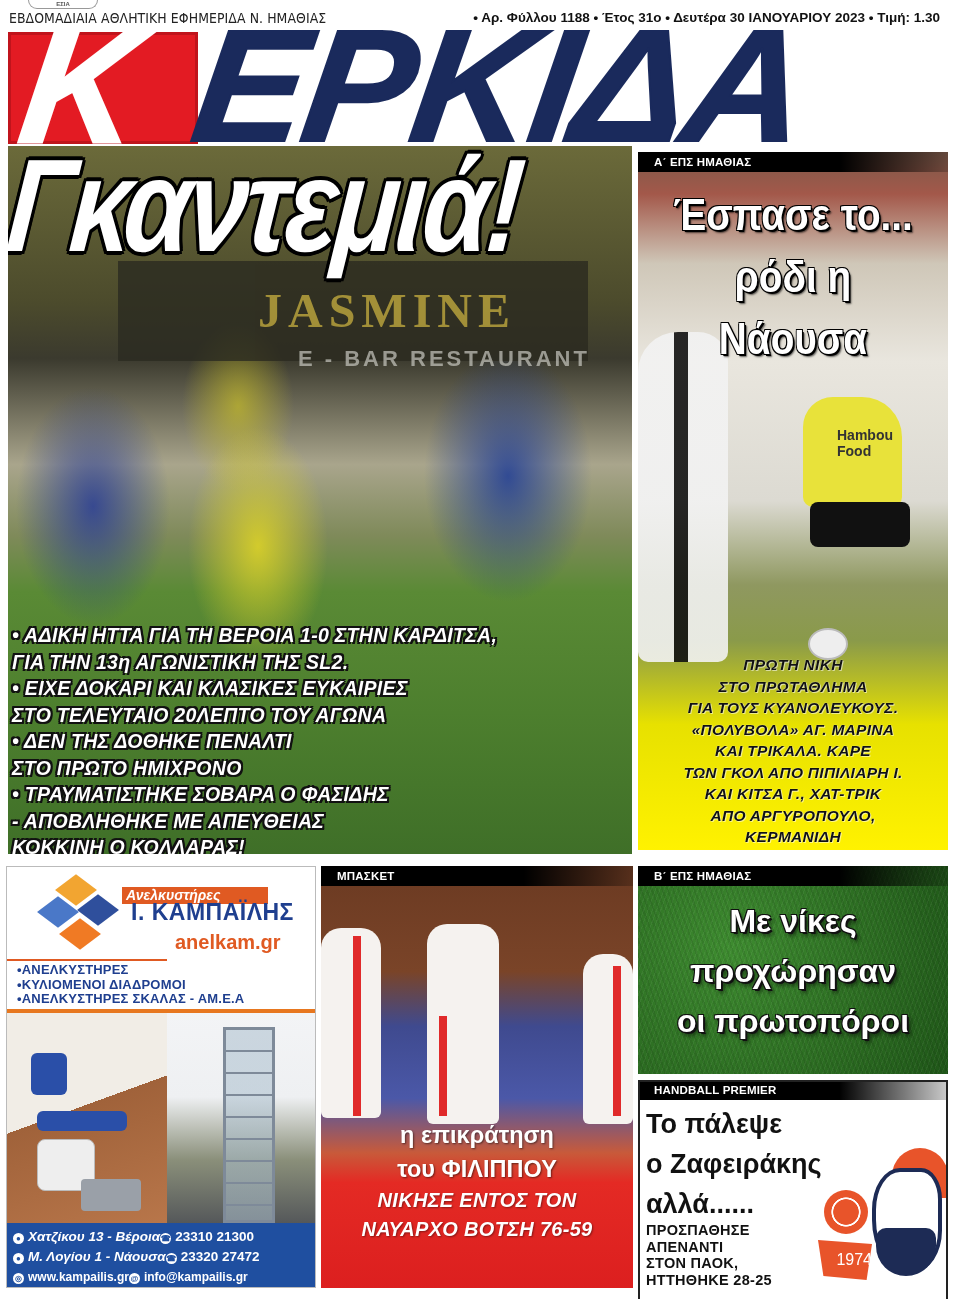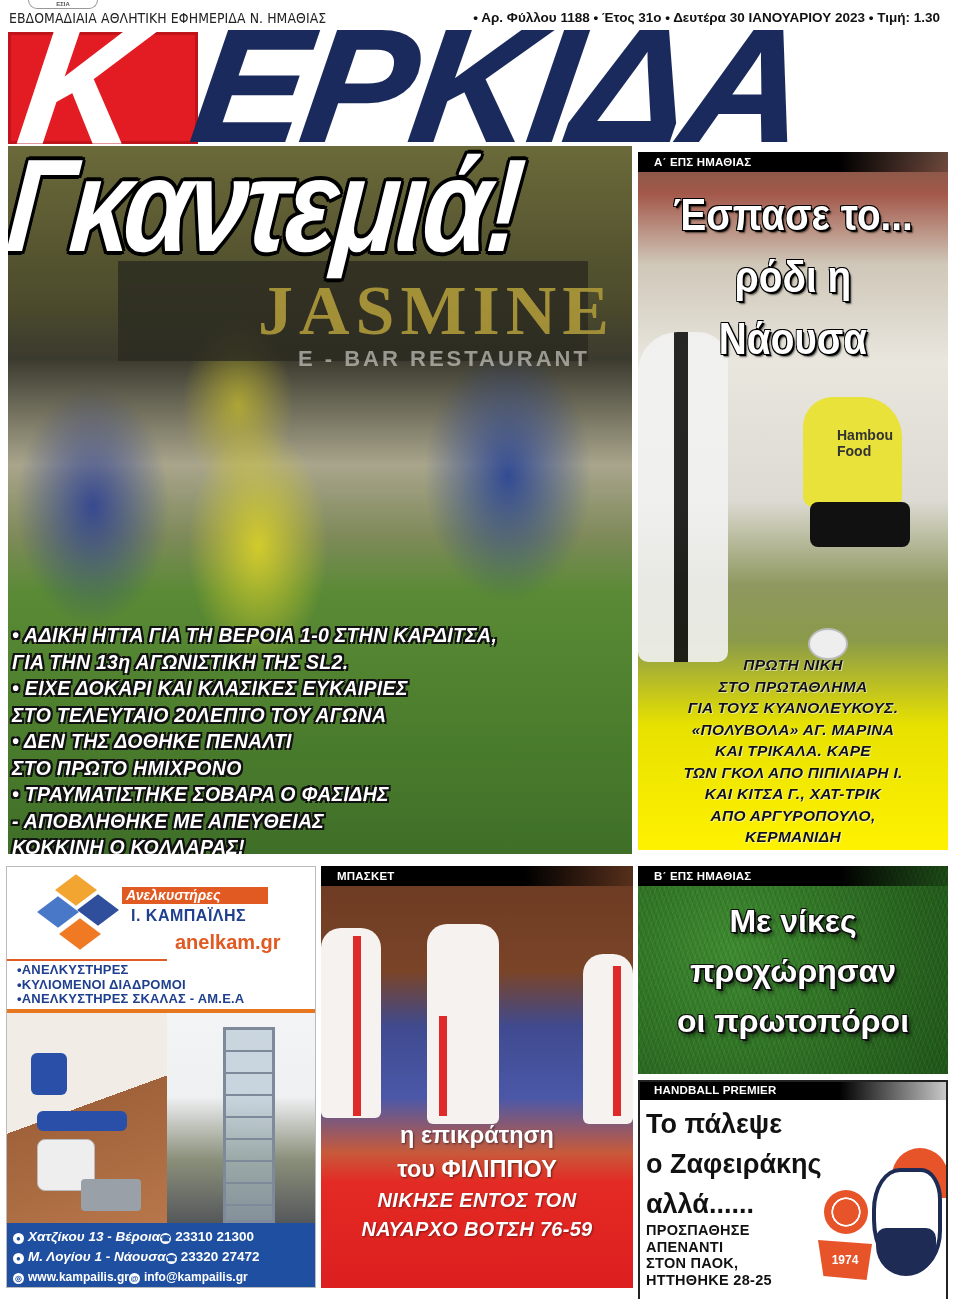--- a/index.html
+++ b/index.html
@@ -19,21 +19,21 @@
   .mast-rest { position: absolute; left: 196px; top: -22px; font-size: 160px; font-weight: 900; font-style: italic; color: #1a2a5c; font-family: "Liberation Sans", sans-serif; line-height: 1; letter-spacing: -2px; transform: skewX(-8deg) scaleX(1.04); transform-origin: left; -webkit-text-stroke: 2px #1a2a5c; }
 
   
   .main-story { position: absolute; left: 8px; top: 146px; width: 624px; height: 708px; overflow: hidden;
     background:
       radial-gradient(ellipse 120px 180px at 500px 330px, rgba(30,60,150,0.85), transparent 70%),
       radial-gradient(ellipse 110px 170px at 85px 360px, rgba(40,60,150,0.85), transparent 70%),
       radial-gradient(ellipse 100px 170px at 250px 400px, rgba(220,210,40,0.9), transparent 70%),
       radial-gradient(ellipse 80px 120px at 230px 260px, rgba(200,190,40,0.7), transparent 70%),
       linear-gradient(to bottom, #6b6a3a 0%, #4c4b2c 22%, #3b3a2e 30%, #a9a58c 45%, #7f8a5a 55%, #5a8a35 63%, #4d7f2e 80%, #3f6f28 100%); }
-  .jasmine { position: absolute; left: 110px; top: 115px; width: 470px; height: 100px; background: #2b2a20; color: #b9a23b; font-family: "Liberation Serif", serif; font-size: 70px; font-weight: bold; letter-spacing: 6px; padding-left: 140px; line-height: 100px; opacity: 0.8; }
+  .jasmine { position: absolute; left: 110px; top: 115px; width: 470px; height: 100px; background: #2b2a20; color: #b9a23b; font-family: "Liberation Serif", serif; font-size: 48px; font-weight: bold; letter-spacing: 6px; padding-left: 140px; line-height: 100px; opacity: 0.8; }
   .jasmine-sub { position: absolute; left: 290px; top: 200px; color: #c8c8c0; font-weight: bold; font-size: 22px; letter-spacing: 3px; opacity: 0.7; }
   .headline-main { position: absolute; left: 6px; top: -6px; font-size: 132px; font-weight: 900; font-style: italic; color: #fff; line-height: 1; letter-spacing: -4px;
     text-shadow: -3px -3px 0 #000, 3px -3px 0 #000, -3px 3px 0 #000, 3px 3px 0 #000, 0 4px 0 #000, 4px 0 0 #000, 0 -4px 0 #000, -4px 0 0 #000;
     transform: scaleX(0.82) skewX(-6deg); transform-origin: left top; white-space: nowrap; }
   .bullets { position: absolute; right: 10px; top: 476px; width: 610px; }
   .bullets div { font-size: 19.5px; font-weight: 900; font-style: italic; color: #fff; line-height: 26.5px; white-space: nowrap;
     text-shadow: -2px -2px 0 #111, 2px -2px 0 #111, -2px 2px 0 #111, 2px 2px 0 #111, 2px 0 0 #111, -2px 0 0 #111; letter-spacing: 0.3px; }
 
   
   .label-bar { position: absolute; left: 0; top: 0; right: 0; height: 20px; background: linear-gradient(to right, #000 0%, #000 65%, rgba(0,0,0,0.2) 100%); color: #fff; font-size: 11.5px; font-weight: bold; line-height: 20px; padding-left: 16px; letter-spacing: 0.2px; z-index: 3; }
@@ -50,21 +50,21 @@
   .rs-ball { position: absolute; left: 170px; top: 476px; width: 40px; height: 32px; background: #eee; border-radius: 50%; border: 2px solid #bbb; }
   .rs-text { position: absolute; left: 0; top: 502px; width: 310px; text-align: center; }
   .rs-text div { font-size: 15.5px; font-weight: 900; font-style: italic; color: #111; line-height: 21.5px; white-space: nowrap; letter-spacing: 0.3px;
     text-shadow: 0 0 1px #fff, 1px 1px 0 rgba(255,255,255,0.5); }
 
   
   .ad { position: absolute; left: 6px; top: 866px; width: 310px; height: 422px; border: 1px solid #bbb; background: #fff; overflow: hidden; }
   .ad-cubes { position: absolute; left: 34px; top: 8px; width: 80px; height: 80px; }
   .cube { position: absolute; width: 26px; height: 26px; transform: rotate(45deg) skew(-8deg,-8deg); }
   .ad-script { position: absolute; left: 115px; top: 20px; background: #e05a22; color: #fff; font-style: italic; font-weight: bold; font-size: 14px; padding: 0 48px 0 4px; height: 17px; line-height: 17px; }
-  .ad-name { position: absolute; left: 124px; top: 40px; color: #1f3f8f; font-weight: bold; font-size: 16px; letter-spacing: 0.5px; }
+  .ad-name { position: absolute; left: 124px; top: 32px; color: #1f3f8f; font-weight: bold; font-size: 23px; letter-spacing: 0.5px; }
   .ad-site { position: absolute; left: 168px; top: 64px; color: #e05a22; font-weight: bold; font-size: 20px; }
   .ad-line { position: absolute; left: 0; top: 92px; width: 160px; height: 2px; background: #e05a22; }
   .ad-services { position: absolute; left: 10px; top: 96px; }
   .ad-services div { color: #1f3f8f; font-weight: bold; font-size: 13px; line-height: 14.5px; white-space: nowrap; letter-spacing: 0.2px; }
   .ad-bar { position: absolute; left: 0; top: 142px; width: 310px; height: 4px; background: #e7771f; }
   .ad-photo-left { position: absolute; left: 0; top: 146px; width: 160px; height: 210px; background: linear-gradient(160deg, #f1ede6 0%, #f1ede6 45%, #a0623a 45%, #b8764a 100%); }
   .stair-chair { position: absolute; left: 24px; top: 40px; width: 72px; height: 110px; }
   .chair-back { position: absolute; left: 0; top: 0; width: 36px; height: 42px; background: #2a4fa8; border-radius: 6px; }
   .chair-seat { position: absolute; left: 6px; top: 58px; width: 90px; height: 20px; background: #2a4fa8; border-radius: 6px; }
   .chair-base { position: absolute; left: 6px; top: 86px; width: 58px; height: 52px; background: #eee; border-radius: 8px; border: 1px solid #bbb; }
@@ -98,21 +98,21 @@
   .handball .label-bar { left: -2px; top: -2px; right: -2px; height: 20px; }
   .hb-title { position: absolute; left: 6px; top: 22px; }
   .hb-title div { font-weight: bold; color: #111; font-size: 27px; line-height: 40px; white-space: nowrap; }
   .hb-sub { position: absolute; left: 6px; top: 140px; }
   .hb-sub div { font-weight: bold; color: #111; font-size: 14.5px; line-height: 16.5px; white-space: nowrap; letter-spacing: 0.3px; }
   .hb-logo { position: absolute; left: 178px; top: 62px; width: 130px; height: 140px; }
   .hb-cap { position: absolute; left: 74px; top: 4px; width: 56px; height: 50px; background: #e8542a; border-radius: 30px 30px 0 0; }
   .hb-face { position: absolute; left: 54px; top: 24px; width: 70px; height: 104px; background: #fff; border: 4px solid #1d2b55; border-radius: 40% 30% 40% 50%; }
   .hb-beard { position: absolute; left: 58px; top: 84px; width: 60px; height: 48px; background: #1d2b55; border-radius: 10px 10px 30px 30px; }
   .hb-ball { position: absolute; left: 6px; top: 46px; width: 44px; height: 44px; border-radius: 50%; background: #e8542a; background-image: radial-gradient(circle, #e8542a 40%, #fff 42%, #fff 46%, #e8542a 48%); }
-  .hb-badge { position: absolute; left: 0; top: 96px; width: 54px; height: 40px; background: #e8542a; clip-path: polygon(0 0, 100% 10%, 90% 100%, 10% 90%); color: #fff; font-weight: bold; font-size: 12px; text-align: center; line-height: 40px; }
+  .hb-badge { position: absolute; left: 0; top: 96px; width: 54px; height: 40px; background: #e8542a; clip-path: polygon(0 0, 100% 10%, 90% 100%, 10% 90%); color: #fff; font-weight: normal; font-size: 16px; text-align: right; line-height: 40px; }
 </style>
 </head>
 <body>
 
 <div class="topstrip">
   <div class="esia-logo">ΕΣΙΑ</div>
   <div class="tagline">ΕΒΔΟΜΑΔΙΑΙΑ ΑΘΛΗΤΙΚΗ ΕΦΗΜΕΡΙΔΑ Ν. ΗΜΑΘΙΑΣ</div>
   <div class="issue">• Αρ. Φύλλου 1188 • Έτος 31ο • Δευτέρα 30 ΙΑΝΟΥΑΡΙΟΥ 2023 • Τιμή: 1.30</div>
 </div>
 

